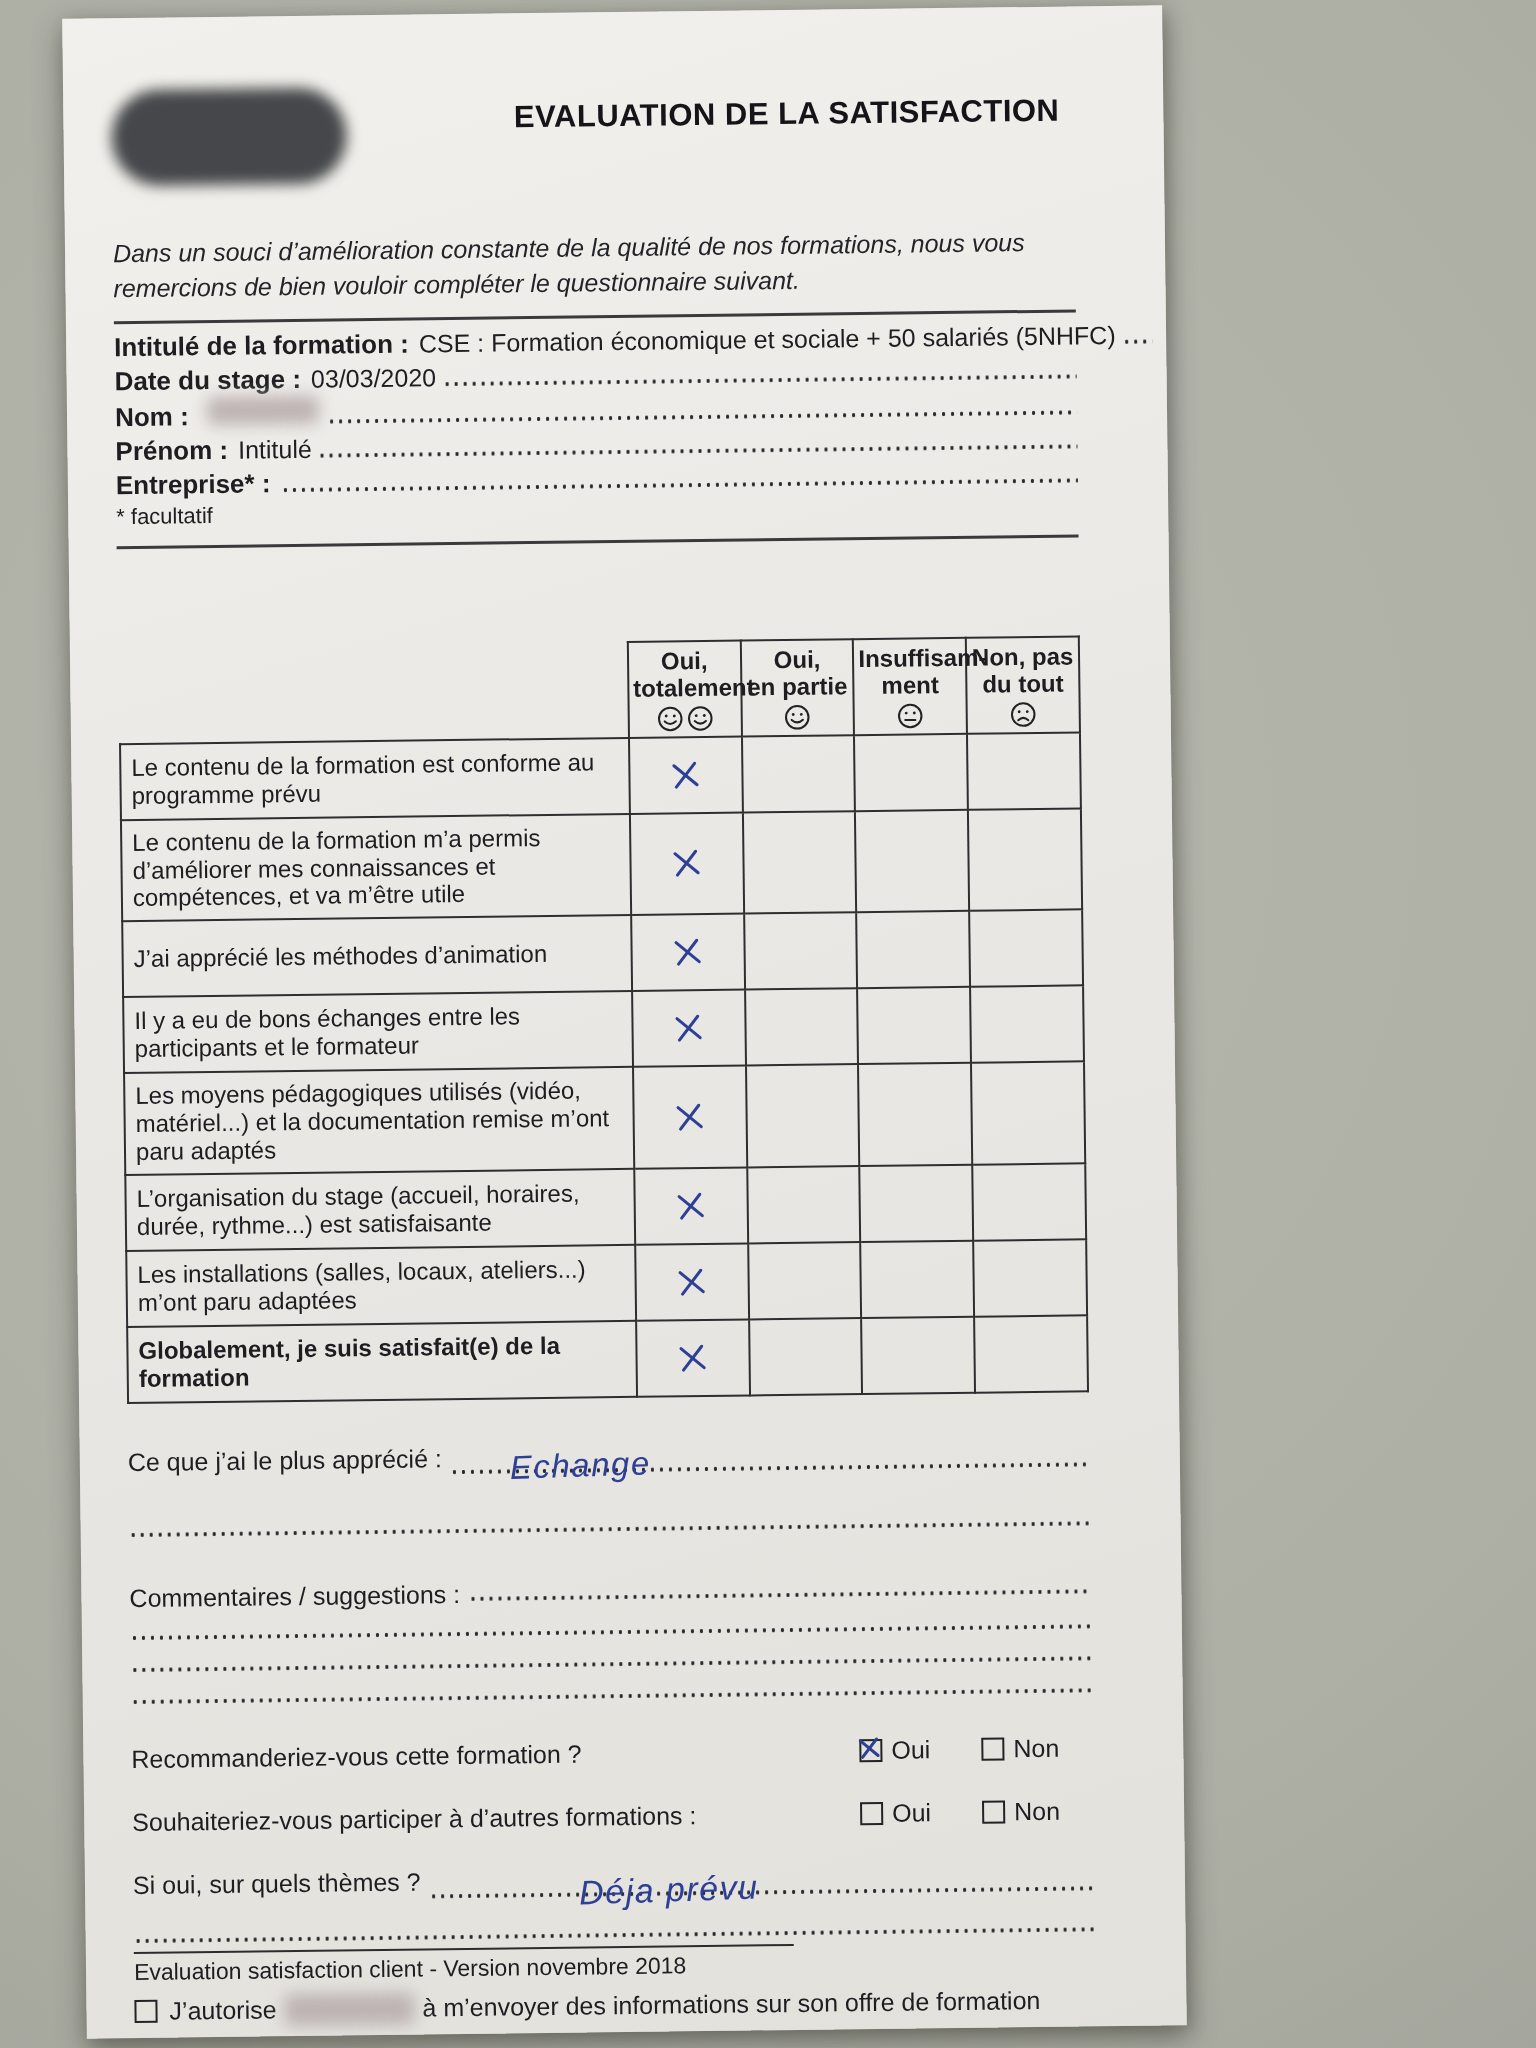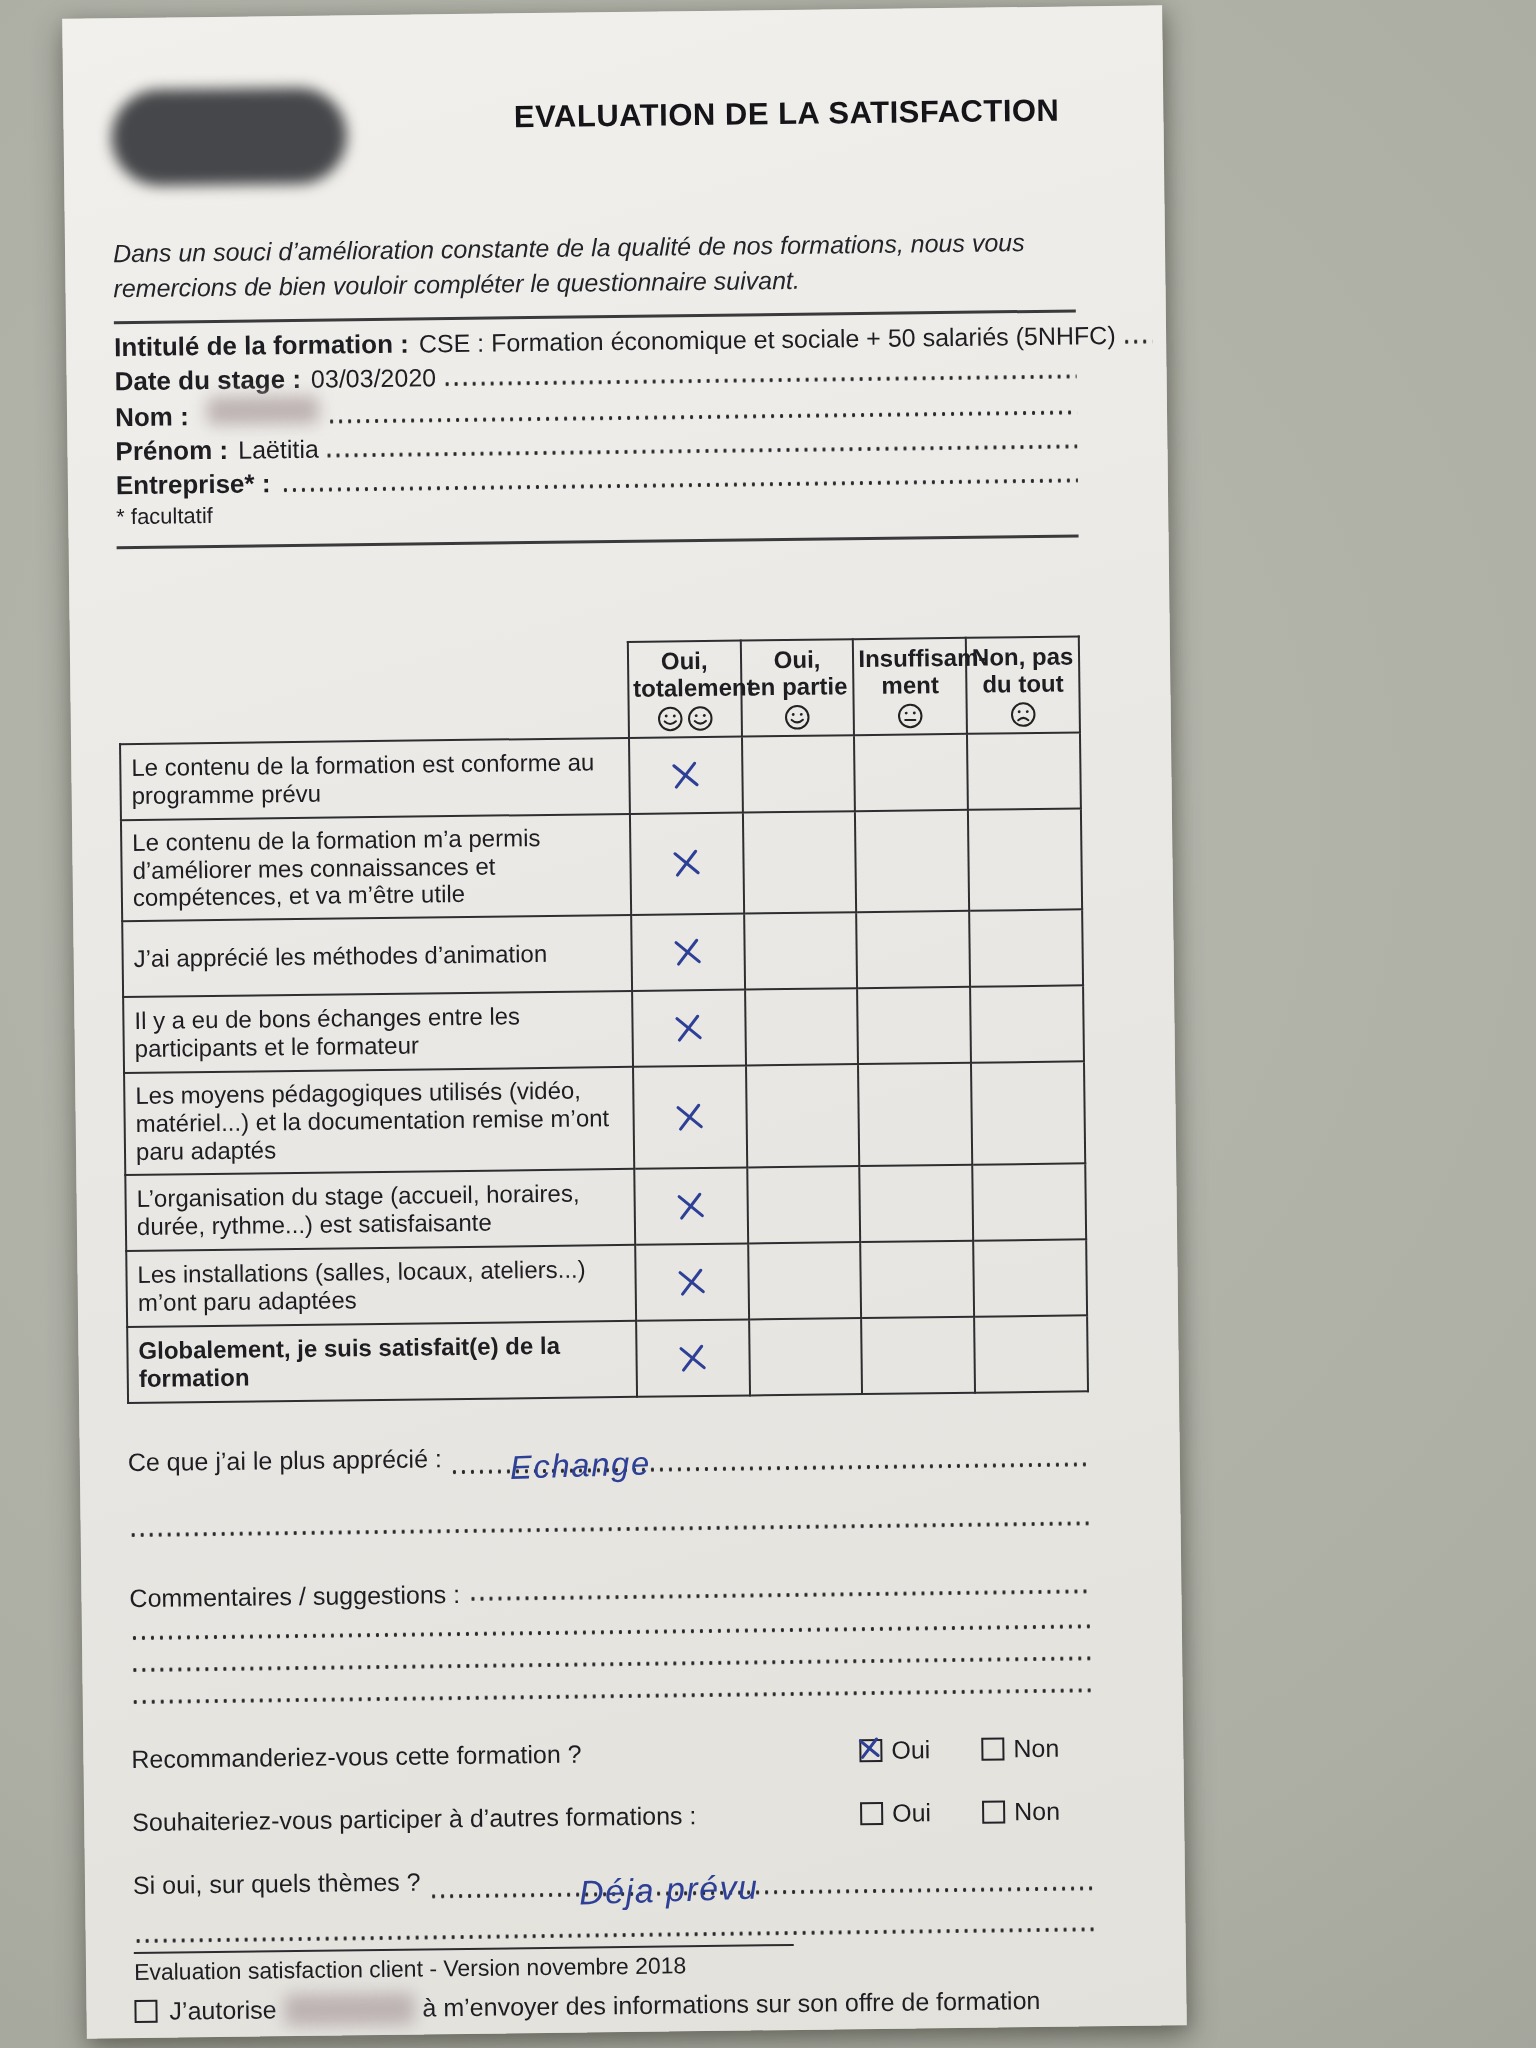--- a/index.html
+++ b/index.html
@@ -84,21 +84,21 @@
       <span class="fvalue">03/03/2020</span>
       <span class="dots"></span>
     </div>
     <div class="fline">
       <span class="flabel">Nom :</span>
       <span class="blur-blob" style="width:112px;"></span>
       <span class="dots"></span>
     </div>
     <div class="fline">
       <span class="flabel">Prénom :</span>
-      <span class="fvalue">Laëtitia</span>
+      <span class="fvalue">Intitulé</span>
       <span class="dots"></span>
     </div>
     <div class="fline">
       <span class="flabel">Entreprise* :</span>
       <span class="dots"></span>
     </div>
     <div class="note">* facultatif</div>
   </div>
 
   <div class="rule"></div>

